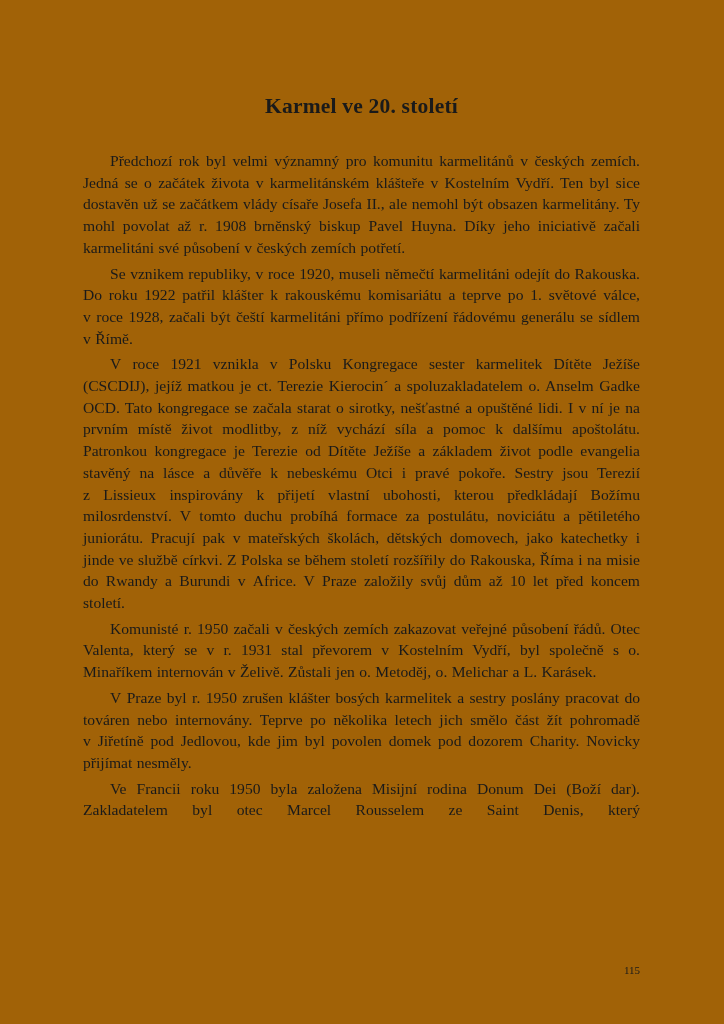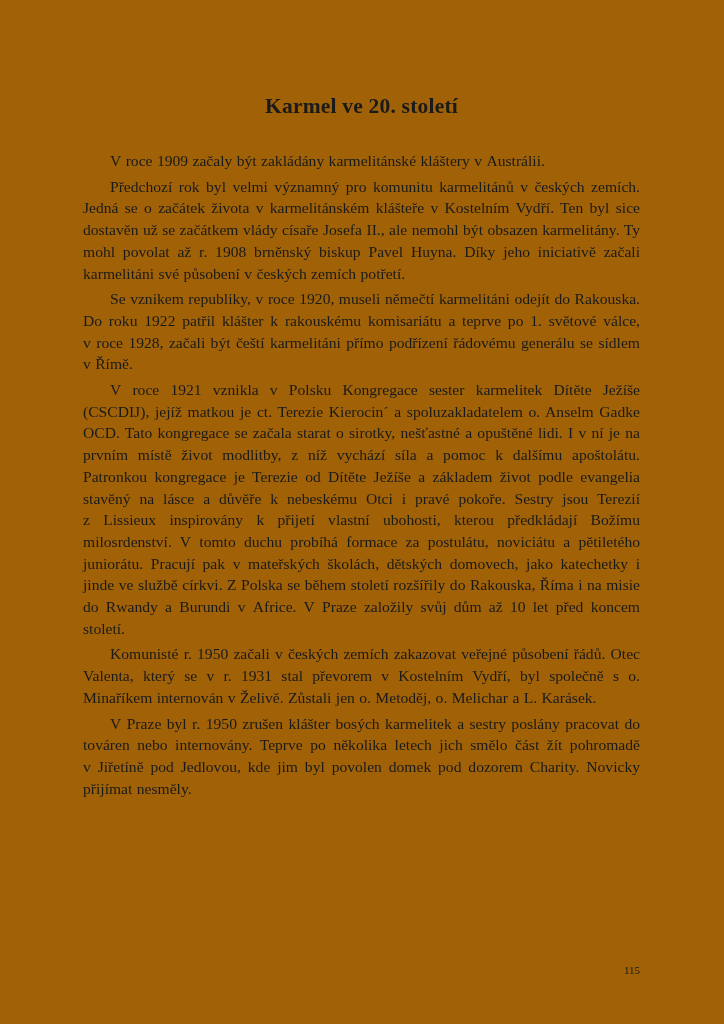--- a/index.html
+++ b/index.html
@@ -48,23 +48,23 @@
   }
 </style>
 </head>
 <body>
 
 <div class="book-page">
 
   <h1 class="chapter-title">Karmel ve 20. století</h1>
 
   <div class="body-text">
-    <p>V&nbsp;roce 1909 začaly být zakládány karmelitánské kláštery v&nbsp;Austrálii.</p>
     <p>Předchozí rok byl velmi významný pro komunitu karmelitánů v&nbsp;českých zemích. Jedná se o začátek života v&nbsp;karmelitánském klášteře v&nbsp;Kostelním Vydří. Ten byl sice dostavěn už se začátkem vlády císaře Josefa II., ale nemohl být obsazen karmelitány. Ty mohl povolat až r. 1908 brněnský biskup Pavel Huyna. Díky jeho iniciativě začali karmelitáni své působení v&nbsp;českých zemích potřetí.</p>
     <p>Se vznikem republiky, v&nbsp;roce 1920, museli němečtí karmelitáni odejít do Rakouska. Do roku 1922 patřil klášter k&nbsp;rakouskému komisariátu a teprve po 1. světové válce, v&nbsp;roce 1928, začali být čeští karmelitáni přímo podřízení řádovému generálu se sídlem v&nbsp;Římě.</p>
     <p>V&nbsp;roce 1921 vznikla v&nbsp;Polsku Kongregace sester karmelitek Dítěte Ježíše (CSCDIJ), jejíž matkou je ct. Terezie Kierocin´ a spoluzakladatelem o. Anselm Gadke OCD. Tato kongregace se začala starat o sirotky, nešťastné a opuštěné lidi. I v&nbsp;ní je na prvním místě život modlitby, z&nbsp;níž vychází síla a pomoc k&nbsp;dalšímu apoštolátu. Patronkou kongregace je Terezie od Dítěte Ježíše a základem život podle evangelia stavěný na lásce a důvěře k&nbsp;nebeskému Otci i pravé pokoře. Sestry jsou Terezií z&nbsp;Lissieux inspirovány k&nbsp;přijetí vlastní ubohosti, kterou předkládají Božímu milosrdenství. V&nbsp;tomto duchu probíhá formace za postulátu, noviciátu a pětiletého juniorátu. Pracují pak v&nbsp;mateřských školách, dětských domovech, jako katechetky i jinde ve službě církvi. Z&nbsp;Polska se během století rozšířily do Rakouska, Říma i na misie do Rwandy a Burundi v&nbsp;Africe. V&nbsp;Praze založily svůj dům až 10 let před koncem století.</p>
     <p>Komunisté r. 1950 začali v&nbsp;českých zemích zakazovat veřejné působení řádů. Otec Valenta, který se v&nbsp;r. 1931 stal převorem v&nbsp;Kostelním Vydří, byl společně s&nbsp;o. Minaříkem internován v&nbsp;Želivě. Zůstali jen o. Metoděj, o. Melichar a L. Karásek.</p>
     <p>V&nbsp;Praze byl r. 1950 zrušen klášter bosých karmelitek a sestry poslány pracovat do továren nebo internovány. Teprve po několika letech jich smělo část žít pohromadě v&nbsp;Jiřetíně pod Jedlovou, kde jim byl povolen domek pod dozorem Charity. Novicky přijímat nesměly.</p>
+    <p class="continued">Ve Francii roku 1950 byla založena Misijní rodina Donum Dei (Boží dar). Zakladatelem byl otec Marcel Rousselem ze Saint Denis, který</p>
   </div>
 
   <div class="page-number">115</div>
 
 </div>
 
 </body></html>

